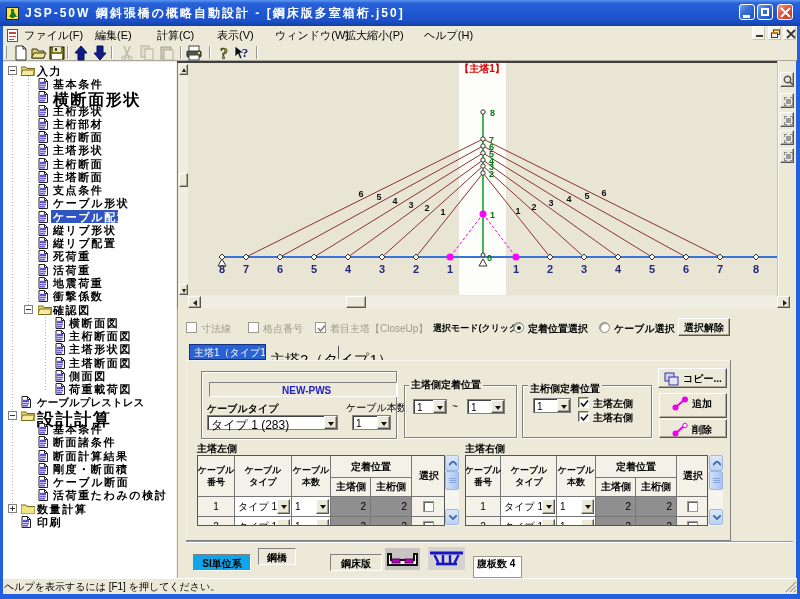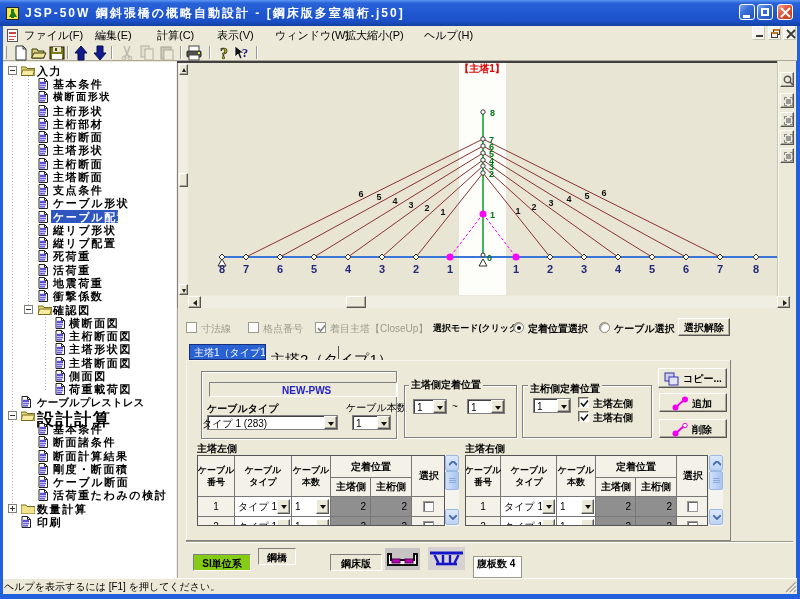--- a/index.html
+++ b/index.html
@@ -131,21 +131,21 @@
     <rect x="2" y="9" width="5" height="1.6" fill="#6a5fe0"></rect>
   </svg>
 <div class="tx" style="left:53px;top:79px;font-size:11px;font-weight:bold;color:#000;letter-spacing:1.6px">基本条件</div>
 <svg class="abs" style="left:38px;top:91px" width="10" height="12" viewBox="0 0 10 12">
     <path d="M1 0.5 h5.5 l3 3 v8 h-8.5 z" fill="#fff" stroke="#222"></path>
     <path d="M6.5 0.5 v3 h3" fill="none" stroke="#222"></path>
     <rect x="2" y="3.8" width="6" height="2.4" fill="#5a4fd8"></rect>
     <rect x="2" y="6.8" width="6" height="1.6" fill="#6a5fe0"></rect>
     <rect x="2" y="9" width="5" height="1.6" fill="#6a5fe0"></rect>
   </svg>
-<div class="tx" style="left:53px;top:92px;font-size:10px;font-weight:bold;color:#000;letter-spacing:1.6px">横断面形状</div>
+<div class="tx" style="left:53px;top:92px;font-size:16px;font-weight:bold;color:#000;letter-spacing:1.6px">横断面形状</div>
 <svg class="abs" style="left:38px;top:105px" width="10" height="12" viewBox="0 0 10 12">
     <path d="M1 0.5 h5.5 l3 3 v8 h-8.5 z" fill="#fff" stroke="#222"></path>
     <path d="M6.5 0.5 v3 h3" fill="none" stroke="#222"></path>
     <rect x="2" y="3.8" width="6" height="2.4" fill="#5a4fd8"></rect>
     <rect x="2" y="6.8" width="6" height="1.6" fill="#6a5fe0"></rect>
     <rect x="2" y="9" width="5" height="1.6" fill="#6a5fe0"></rect>
   </svg>
 <div class="tx" style="left:53px;top:106px;font-size:11px;font-weight:bold;color:#000;letter-spacing:1.6px">主桁形状</div>
 <svg class="abs" style="left:38px;top:118px" width="10" height="12" viewBox="0 0 10 12">
     <path d="M1 0.5 h5.5 l3 3 v8 h-8.5 z" fill="#fff" stroke="#222"></path>
@@ -559,21 +559,21 @@
   </div>
 <div class="tx" style="left:270px;top:352px;font-size:15px;font-weight:normal;color:#000">主塔2（タイプ1）</div>
 <div class="abs" style="left:338px;top:346px;width:1px;height:13px;background:#555"></div>
 <div class="abs" style="left:186px;top:360px;width:545px;height:181px;background:#ece9d8;border-right:1px solid #808080;border-bottom:1px solid #808080;box-shadow:inset 1px 1px 0 #f6f4ea"></div>
 <div class="abs etch" style="left:201px;top:371px;width:196px;height:68px"></div>
 <div class="abs sunk" style="left:209px;top:382px;width:188px;height:15px;background:#ece9d8">
     <div class="tx" style="left:72px;top:3px;font-size:10px;font-weight:bold;color:#2222cc">NEW-PWS</div>
   </div>
 <div class="tx" style="left:207px;top:404px;font-size:10px;font-weight:bold">ケーブルタイプ</div>
 <div class="abs" style="left:207px;top:415px;width:131px;height:15px;background:#fff;border:1px solid #808080;box-shadow:inset 1px 1px 0 #404040"></div>
-<div class="tx" style="left:202px;top:419px;font-size:10px;color:#000">タイプ 1 (283)</div>
+<div class="tx" style="left:211px;top:419px;font-size:12px;color:#000">タイプ 1 (283)</div>
 <div class="abs btn" style="left:324px;top:416px;width:13px;height:13px">
     <div class="abs" style="left:3px;top:5px;width:0;height:0;border-left:3px solid transparent;border-right:3px solid transparent;border-top:4px solid #111"></div>
   </div>
 <div class="tx" style="left:346px;top:403px;font-size:10px;font-weight:normal">ケーブル本数</div>
 <div class="abs" style="left:352px;top:415px;width:39px;height:15px;background:#fff;border:1px solid #808080;box-shadow:inset 1px 1px 0 #404040"></div>
 <div class="tx" style="left:356px;top:419px;font-size:10px;color:#000">1</div>
 <div class="abs btn" style="left:377px;top:416px;width:13px;height:13px">
     <div class="abs" style="left:3px;top:5px;width:0;height:0;border-left:3px solid transparent;border-right:3px solid transparent;border-top:4px solid #111"></div>
   </div>
 <div class="abs etch" style="left:404px;top:385px;width:113px;height:53px"></div>
@@ -608,21 +608,21 @@
     </svg>
   </div>
 <div class="tx" style="left:593px;top:413px;font-size:10px;font-weight:bold;color:#000">主塔右側</div>
 <div class="abs btn" style="left:658px;top:368px;width:69px;height:20px">
     <div class="abs" style="left:5px;top:3px"><svg width="16" height="14" viewBox="0 0 16 14">
         <rect x="1" y="1" width="9" height="8" fill="#cfd0ee" stroke="#3333aa"></rect>
         <rect x="5" y="5" width="9" height="8" fill="#e4e4f6" stroke="#3333aa"></rect>
       </svg></div>
     <div class="tx" style="left:24px;top:5px;font-size:10px;font-weight:bold">コピー...</div>
   </div>
-<div class="abs btn" style="left:659px;top:393px;width:68px;height:19px">
+<div class="abs btn" style="left:659px;top:393px;width:68px;height:25px">
     <div class="abs" style="left:12px;top:2px"><svg width="17" height="15" viewBox="0 0 17 15">
         <line x1="3" y1="12" x2="13" y2="3" stroke="#ee00ee" stroke-width="2"></line>
         <circle cx="3.5" cy="11.5" r="3" fill="#ee00ee"></circle>
         <circle cx="13" cy="3.5" r="3" fill="#ee00ee"></circle>
       </svg></div>
     <div class="tx" style="left:32px;top:5px;font-size:10px;font-weight:bold">追加</div>
   </div>
 <div class="abs btn" style="left:659px;top:419px;width:68px;height:19px">
     <div class="abs" style="left:12px;top:2px"><svg width="17" height="15" viewBox="0 0 17 15">
         <line x1="3" y1="12" x2="12" y2="4" stroke="#ee00ee" stroke-width="2"></line>
@@ -759,21 +759,21 @@
   </div>
 <div class="abs" style="left:709px;top:509px;width:14px;height:16px;background:linear-gradient(180deg,#dce8fb,#bcd2f4);border:1px solid #9cb8e4;border-radius:2px">
     <svg class="abs" style="left:3px;top:5px" width="8" height="5">
       <path d="M0 0 L4 4 L8 0" fill="none" stroke="#4468a8" stroke-width="1.8"></path>
     </svg>
   </div>
 <div class="abs" style="left:709px;top:471px;width:14px;height:19px;background:linear-gradient(90deg,#d0e0fa,#aac4f0);border:1px solid #9cb8e4;border-radius:2px">
     <div class="abs" style="left:3px;top:6px;width:7px;height:1px;background:#89a8dc;box-shadow:0 2px 0 #89a8dc,0 4px 0 #89a8dc"></div>
   </div>
 <div class="abs" style="left:186px;top:541px;width:607px;height:2px;border-top:1px solid #9a9784;border-bottom:1px solid #fff"></div>
-<div class="abs sunk" style="left:193px;top:554px;width:58px;height:17px;background:#84cc16">
+<div class="abs sunk" style="left:193px;top:554px;width:58px;height:17px;background:#0ea5e9">
     <div class="tx" style="left:50%;top:4px;font-size:10px;font-weight:bold;transform:translateX(-50%)">SI単位系</div>
   </div>
 <div class="abs sunk" style="left:258px;top:548px;width:38px;height:17px;background:#ece9d8">
     <div class="tx" style="left:50%;top:4px;font-size:10px;font-weight:bold;transform:translateX(-50%)">鋼橋</div>
   </div>
 <div class="abs sunk" style="left:330px;top:554px;width:52px;height:17px;background:#ece9d8">
     <div class="tx" style="left:50%;top:4px;font-size:10px;font-weight:bold;transform:translateX(-50%)">鋼床版</div>
   </div>
 <div class="abs" style="left:385px;top:548px;width:35px;height:22px;background:#c8c4c4"><svg width="35" height="22" viewBox="0 0 35 22">
       <path d="M3 6 h3 v6 h23 v-6 h3 v11 h-29 z" fill="#fff" stroke="#111" stroke-width="2"></path>

